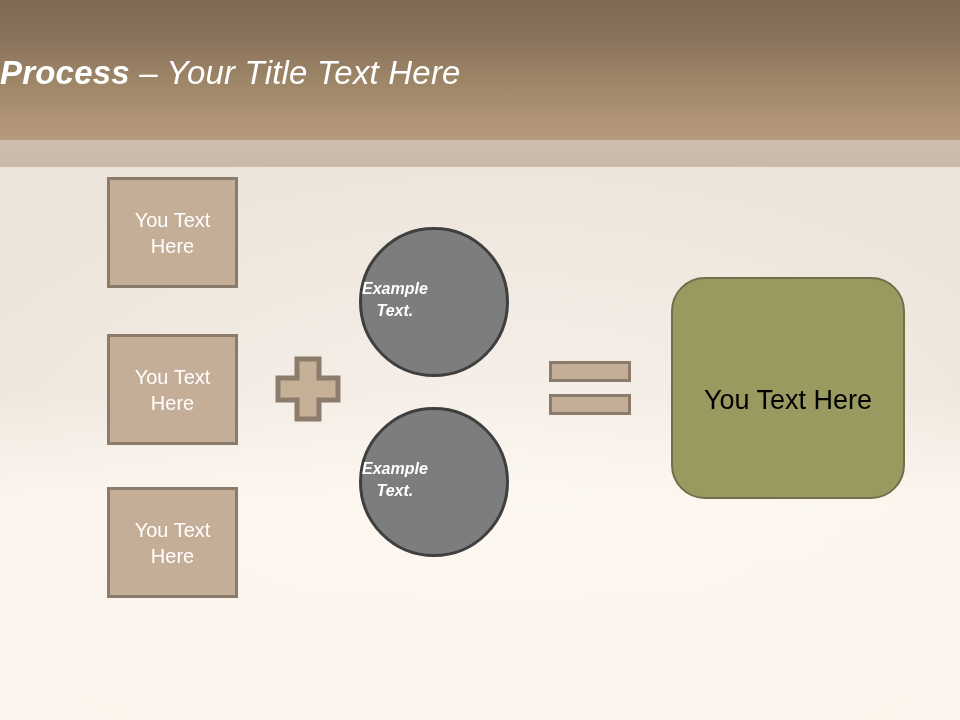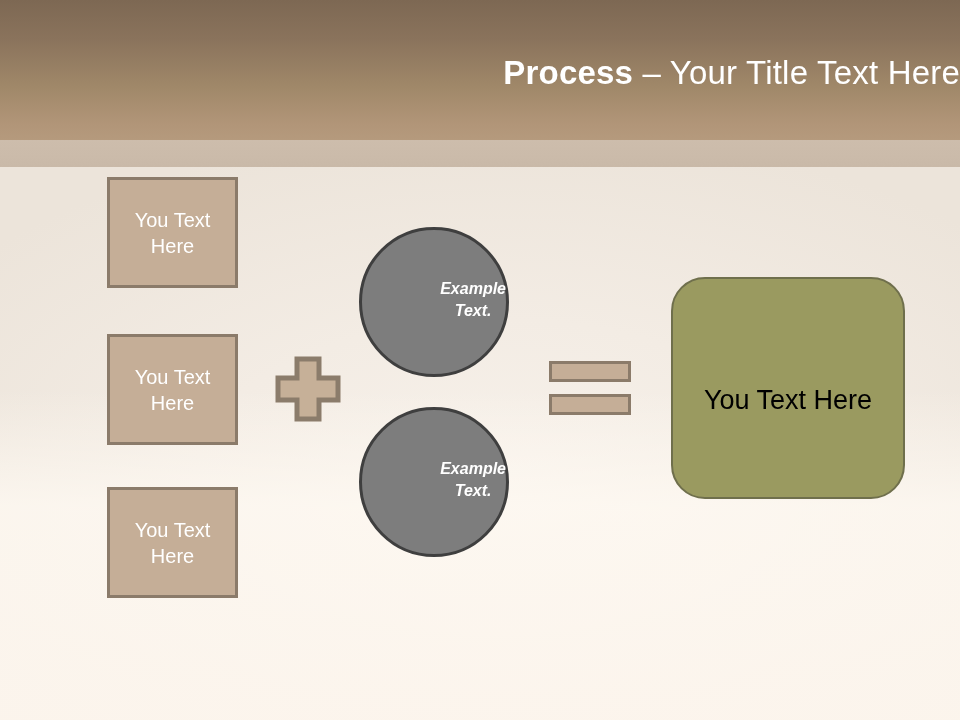--- a/index.html
+++ b/index.html
@@ -43,26 +43,27 @@
   #header-strip {
     position:absolute;
     left:0; top:140px;
     width:960px; height:27px;
     background:linear-gradient(180deg, #cdbdac 0%, #cbbbaa 60%, #c9b9a8 100%);
   }
   #title {
     position:absolute;
     left:0; top:53px;
     width:960px;
-    text-align:right;
+    text-align:left;
     color:#ffffff;
     font-size:33px;
     line-height:40px;
     letter-spacing:0.2px;
     white-space:nowrap;
+    font-style:italic;
   }
   #title .t-bold { font-weight:bold; }
   #title .t-rest { font-weight:normal; }
 
   
   .tan-box {
     position:absolute;
     width:131px; height:111px;
     background:#c5ae97;
     border:3px solid #8b7b6a;
@@ -94,21 +95,21 @@
     background:#7d7d7d;
     border:3px solid #3f3f3f;
     color:#ffffff;
     font-size:16px;
     line-height:22px;
     font-weight:bold;
     font-style:italic;
     text-align:center;
     display:flex;
     align-items:center;
-    justify-content:flex-end;
+    justify-content:flex-start;
   }
   #circle-1 { left:359px; top:227px; }
   #circle-2 { left:359px; top:407px; }
   .circle-label { transform:translateY(-2px); }
 
   
   #equals {
     position:absolute;
     left:549px; top:361px;
     width:82px; height:54px;

